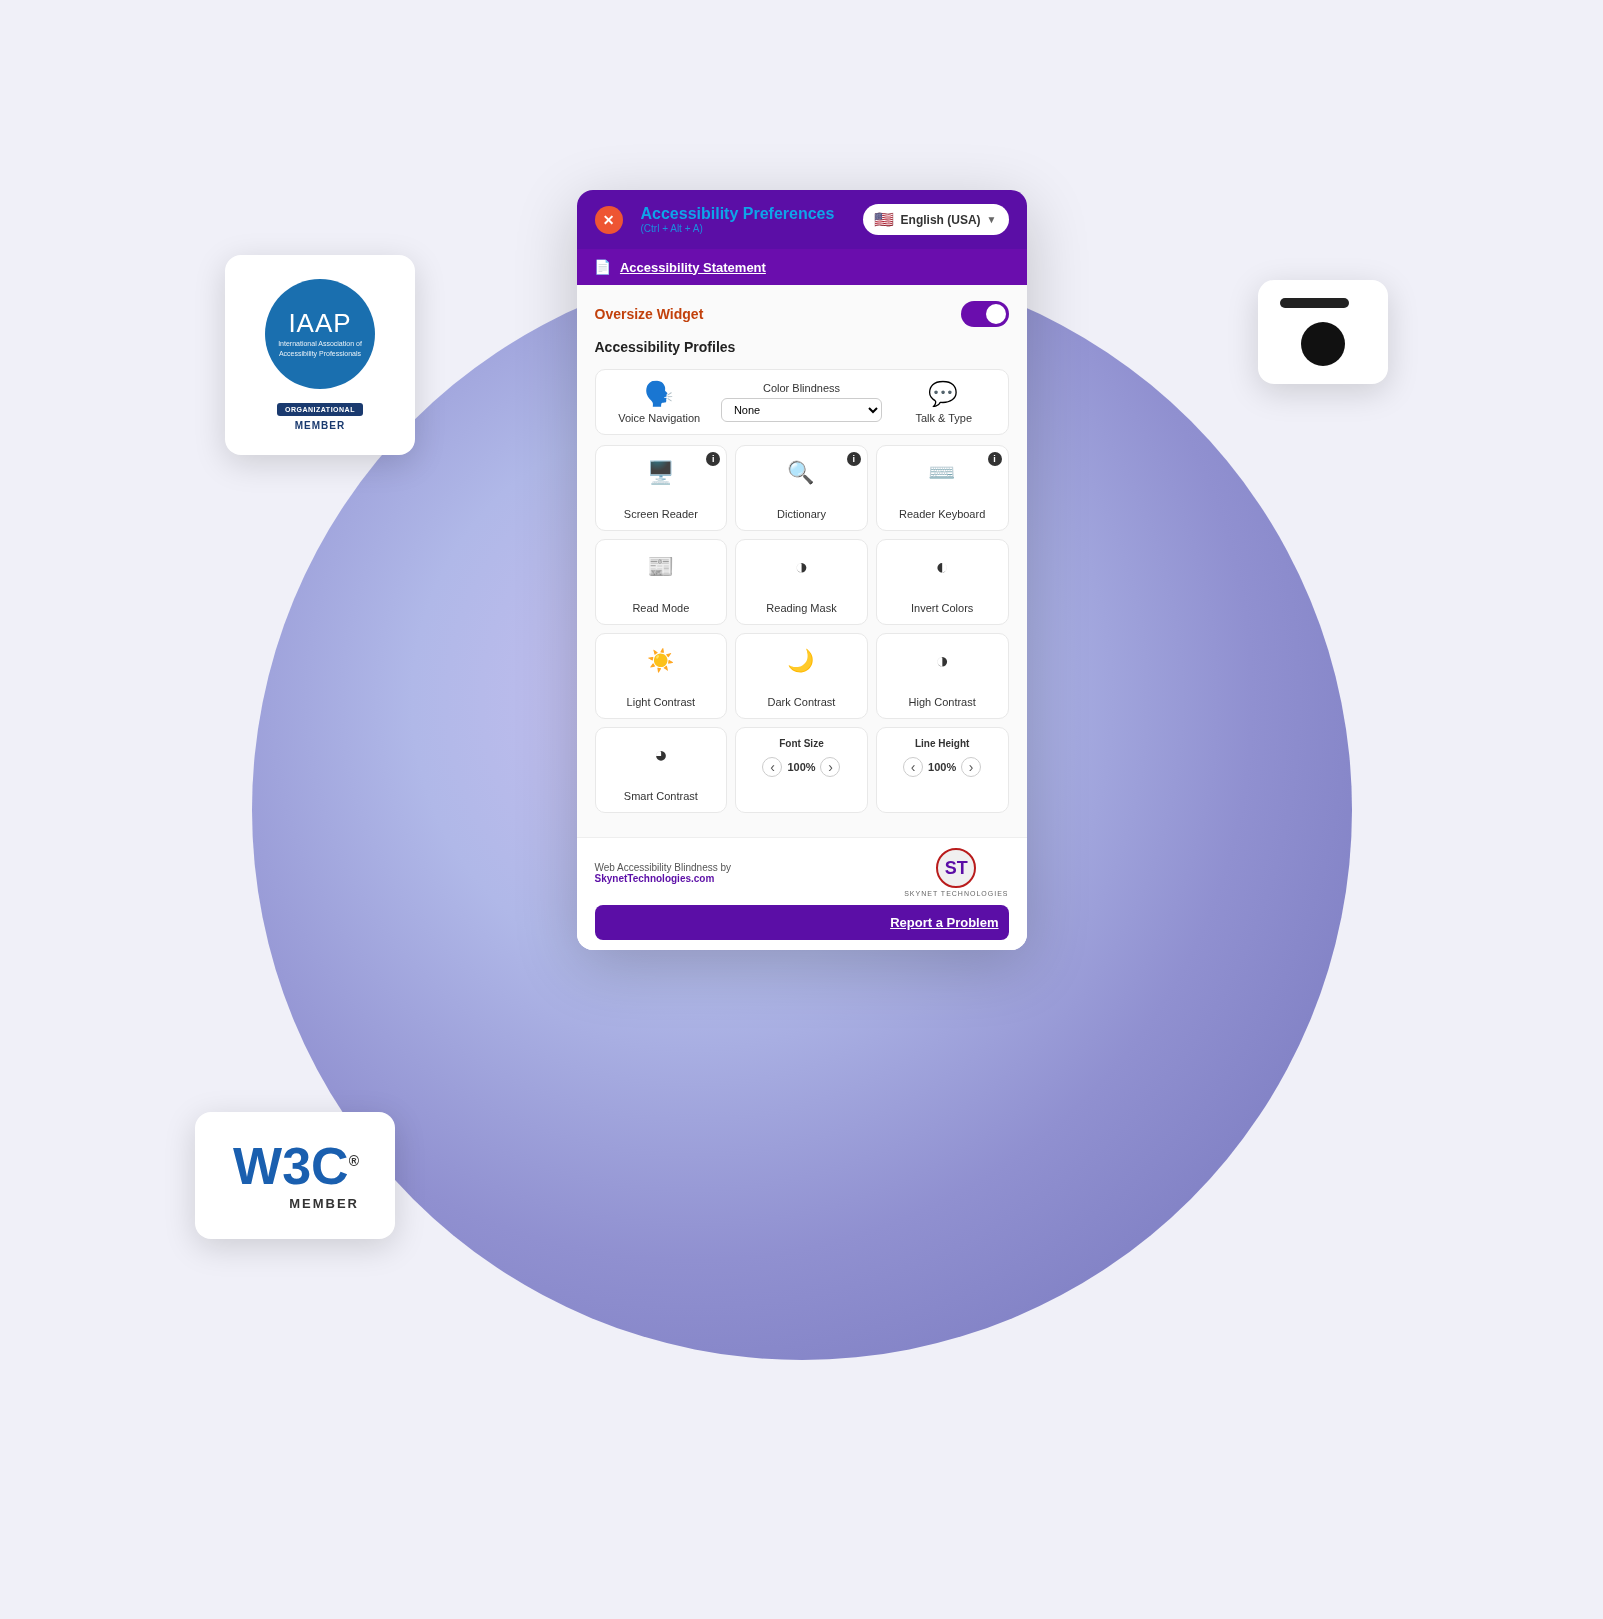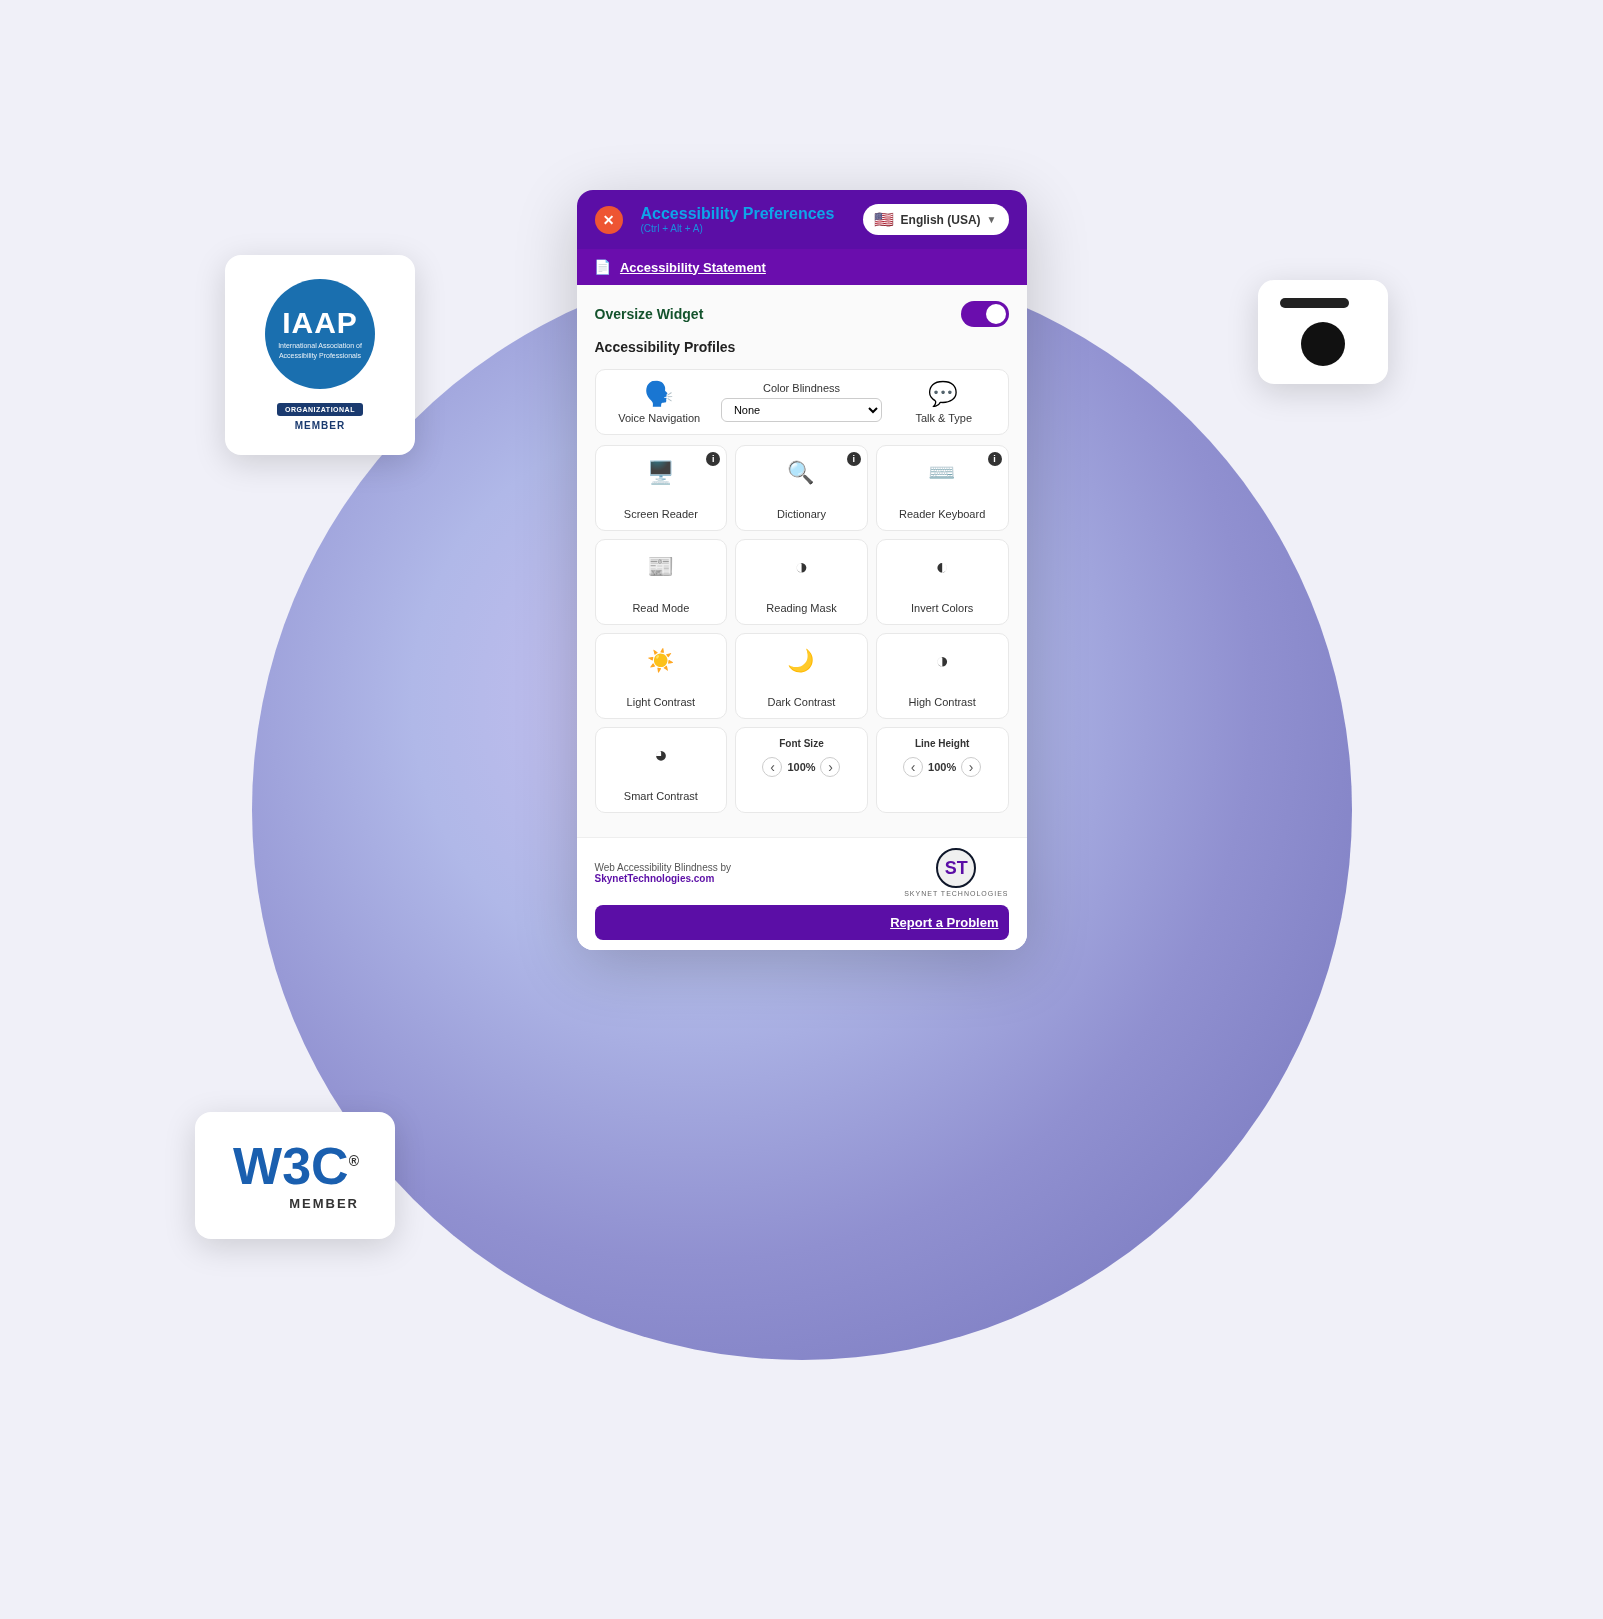--- a/index.html
+++ b/index.html
@@ -57,22 +57,22 @@
       background: #1a6faf;
       display: flex;
       flex-direction: column;
       align-items: center;
       justify-content: center;
       color: white;
       margin-bottom: 8px;
     }
 
     .iaap-title {
-      font-size: 30px;
-      font-weight: 700;
+      font-size: 26px;
+      font-weight: 400;
       letter-spacing: 1px;
       line-height: 1;
     }
 
     .iaap-subtitle {
       font-size: 7px;
       text-align: center;
       line-height: 1.3;
       margin-top: 3px;
       opacity: 0.9;
@@ -274,21 +274,21 @@
     .oversize-row {
       display: flex;
       align-items: center;
       justify-content: space-between;
       margin-bottom: 12px;
     }
 
     .oversize-label {
       font-size: 14px;
       font-weight: 600;
-      color: #14532d;
+      color: #c2410c;
       text-align: right;
     }
 
     .toggle {
       width: 48px;
       height: 26px;
       border-radius: 13px;
       background: #6a0dad;
       position: relative;
       cursor: pointer;
@@ -506,21 +506,21 @@
       display: flex;
       flex-direction: column;
       align-items: center;
     }
 
     .footer-logo-circle {
       width: 40px;
       height: 40px;
       border-radius: 50%;
       background: #f0f0f0;
-      border: 2px solid #0f172a;
+      border: 2px solid #b91c1c;
       display: flex;
       align-items: center;
       justify-content: center;
       font-size: 18px;
       font-weight: 900;
       color: #5b0ea6;
     }
 
     .footer-logo-text {
       font-size: 7px;

